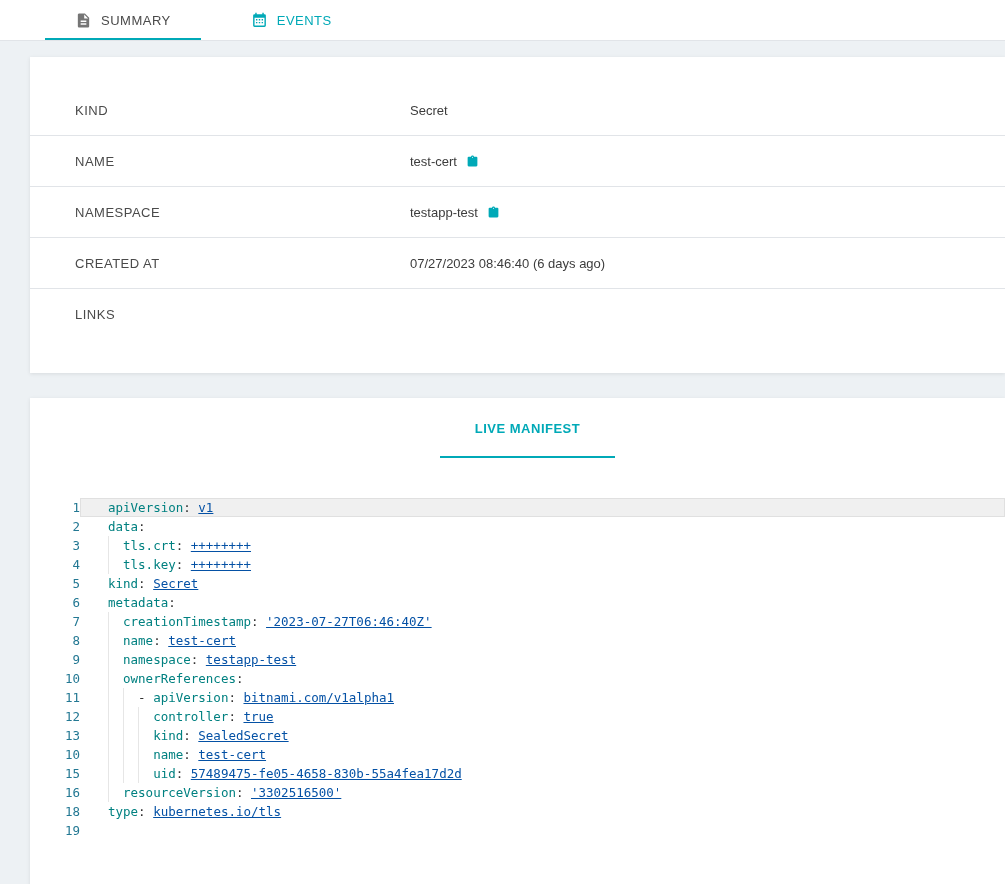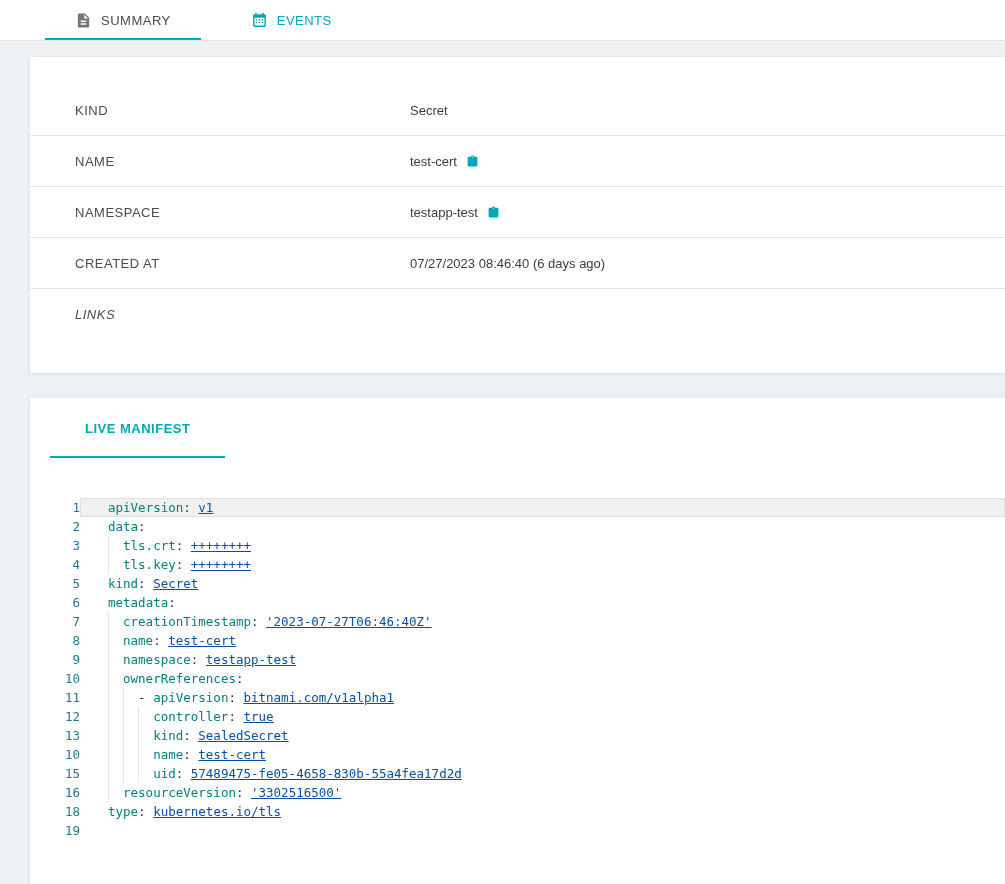--- a/index.html
+++ b/index.html
@@ -52,29 +52,29 @@
   .summary-card { margin-top: 16px; padding: 28px 0 33px; }
 
   .srow {
     display: flex;
     align-items: center;
     height: 51px;
     padding-left: 45px;
     border-bottom: 1px solid var(--divider, #e1e4e8);
     font-size: 13px;
   }
-  .srow:last-child { border-bottom: none; font-style: italic; }
+  .srow:last-child { border-bottom: none; }
   .slabel { width: 335px; flex: none; letter-spacing: 0.5px; color: var(--label-color, #454545); }
   .svalue { display: flex; align-items: center; gap: 9px; color: var(--value-color, #3c3c3c); font-size: 13px; }
   .copy-btn { color: var(--accent, #00a9b7); cursor: pointer; display: inline-flex; }
   .copy-btn svg { width: 13px; height: 15px; display: block; }
 
   
   .manifest-card { margin-top: 25px; height: 540px; }
-  .mtabbar { height: 60px; display: flex; align-items: stretch; padding-left: 20px; }
+  .mtabbar { height: 60px; display: flex; align-items: stretch; padding-left: 20px; justify-content: center; }
   .mtab {
     display: flex;
     align-items: center;
     padding: 0 35px;
     color: var(--accent, #00a9b7);
     font-size: 13px;
     font-weight: 700;
     letter-spacing: 0.5px;
     position: relative;
     cursor: pointer;

